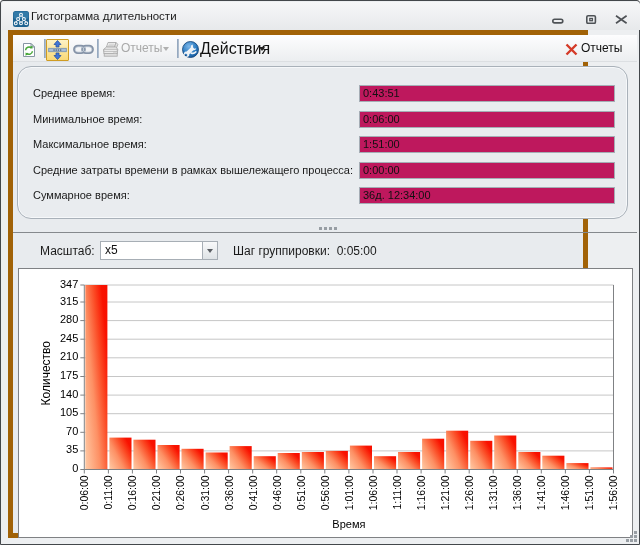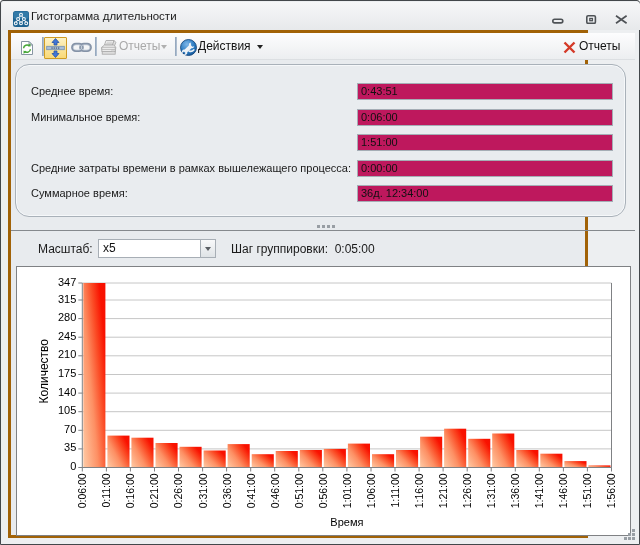--- a/index.html
+++ b/index.html
@@ -5,21 +5,21 @@
   html,body{margin:0;padding:0;}
   *{box-sizing:border-box;}
   body{width:640px;height:545px;font-family:"Liberation Sans",sans-serif;overflow:hidden;}
   .win{position:absolute;left:0;top:0;width:640px;height:545px;background:#edeff1;
        border:1px solid #43474b;border-radius:3px 3px 0 0;}
   .titlebar{position:absolute;left:1px;top:1px;width:638px;height:28px;
        background:linear-gradient(#f6f7f8,#e7e9eb);border-radius:2px 2px 0 0;padding-left:34px;}
   .ticon{position:absolute;left:11px;top:9px;width:16px;height:16px;}
   .ttext{position:absolute;left:29px;top:0;height:28px;line-height:29px;font-size:11.5px;color:#1c1c1c;}
   .client{position:absolute;left:7px;top:29px;width:580px;height:508px;
-       border:3px solid #a16207;background:#e8ebee;padding-left:27px;}
+       border:5px solid #a16207;background:#e8ebee;padding-left:27px;}
   .toolbar{position:absolute;left:0;top:0;width:624px;height:27px;
        background:linear-gradient(#fdfdfe,#eceef0);border-bottom:1px solid #dcdfe2;}
   .tsep{position:absolute;top:4px;width:2px;height:19px;background:linear-gradient(90deg,#8ba0b8,#b9c6d6);}
   .gb1{position:absolute;left:4px;top:31px;width:611px;height:153px;
        background:#e9ecef;border:1px solid #a9b1b9;border-radius:14px;box-shadow:inset 0 0 0 1px #f6f8fa;}
   .rowlab{position:absolute;left:15px;font-size:11px;color:#1a1a1a;line-height:17px;}
   .rowval{position:absolute;left:341px;width:256px;height:17px;background:#be185d;
        border:1px solid #a5adb5;font-size:11px;color:#111;line-height:15px;padding-left:3px;}
   .dots{position:absolute;left:0;width:3px;height:3px;background:#989ea4;}
   .lowline{position:absolute;left:0px;top:197px;width:624px;height:1px;background:#85898d;}
@@ -108,33 +108,34 @@
             <radialGradient id="blueball" cx="0.4" cy="0.3" r="0.85">
           <stop offset="0" stop-color="#7db6e8"></stop>
               <stop offset="0.55" stop-color="#2a7ac0"></stop>
               <stop offset="1" stop-color="#0f4c8c"></stop>
         </radialGradient>
           </defs>
         <circle cx="8.5" cy="8.5" r="8" fill="url(#blueball)" stroke="#0d3e74" stroke-width="0.8"></circle>
         <path d="M10.7 3.6 a2.5 2.5 0 0 0 -1.9 2.9 l-4.1 4.1 a2.2 2.2 0 0 0 -2.4 3.4 l1.6-1.5 1.6 1.6 -1.5 1.6 a2.2 2.2 0 0 0 3.3-2.4 l4.1-4.1 a2.5 2.5 0 0 0 2.9-1.9 l-1.9 0.5 -1.3-1.3 z" fill="#eef2f6"></path>
         <path d="M9.3 12.1 q2.6 0.9 4.4-1.1" stroke="#eef2f6" stroke-width="1.8" fill="none" stroke-linecap="round"></path>
       </svg>
-      <div style="position:absolute;left:187px;top:0;height:27px;line-height:27px;font-size:12px;color:#111;">Действия</div>
+      <div style="position:absolute;left:187px;top:0;height:27px;line-height:27px;font-size:16px;color:#111;">Действия</div>
       <div style="position:absolute;left:246px;top:12px;border:3.5px solid transparent;border-top:4px solid #222;"></div>
 
       <svg style="position:absolute;left:552px;top:8px" width="13" height="13" viewBox="0 0 13 13">
         <path d="M1.5 1.5 L11.5 11.5 M11.5 1.5 L1.5 11.5" stroke="#d43a28" stroke-width="2.4"></path>
       </svg>
       <div style="position:absolute;left:568px;top:0;height:27px;line-height:27px;font-size:12px;color:#111;">Отчеты</div>
     </div>
     <div class="gb1">
       <div class="rowlab" style="top:18px">Среднее время:</div>
       <div class="rowval" style="top:18px">0:43:51</div>
       <div class="rowlab" style="top:43.5px">Минимальное время:</div>
       <div class="rowval" style="top:43.5px">0:06:00</div>
+      <div class="rowlab" style="top:69px">Максимальное время:</div>
       <div class="rowval" style="top:69px">1:51:00</div>
       <div class="rowlab" style="top:94.5px">Средние затраты времени в рамках вышележащего процесса:</div>
       <div class="rowval" style="top:94.5px">0:00:00</div>
       <div class="rowlab" style="top:120px">Суммарное время:</div>
       <div class="rowval" style="top:120px">36д. 12:34:00</div>
     </div>
     <div class="dots" style="left:306px;top:192px"></div>
     <div class="dots" style="left:311px;top:192px"></div>
     <div class="dots" style="left:316px;top:192px"></div>
     <div class="dots" style="left:321px;top:192px"></div>

